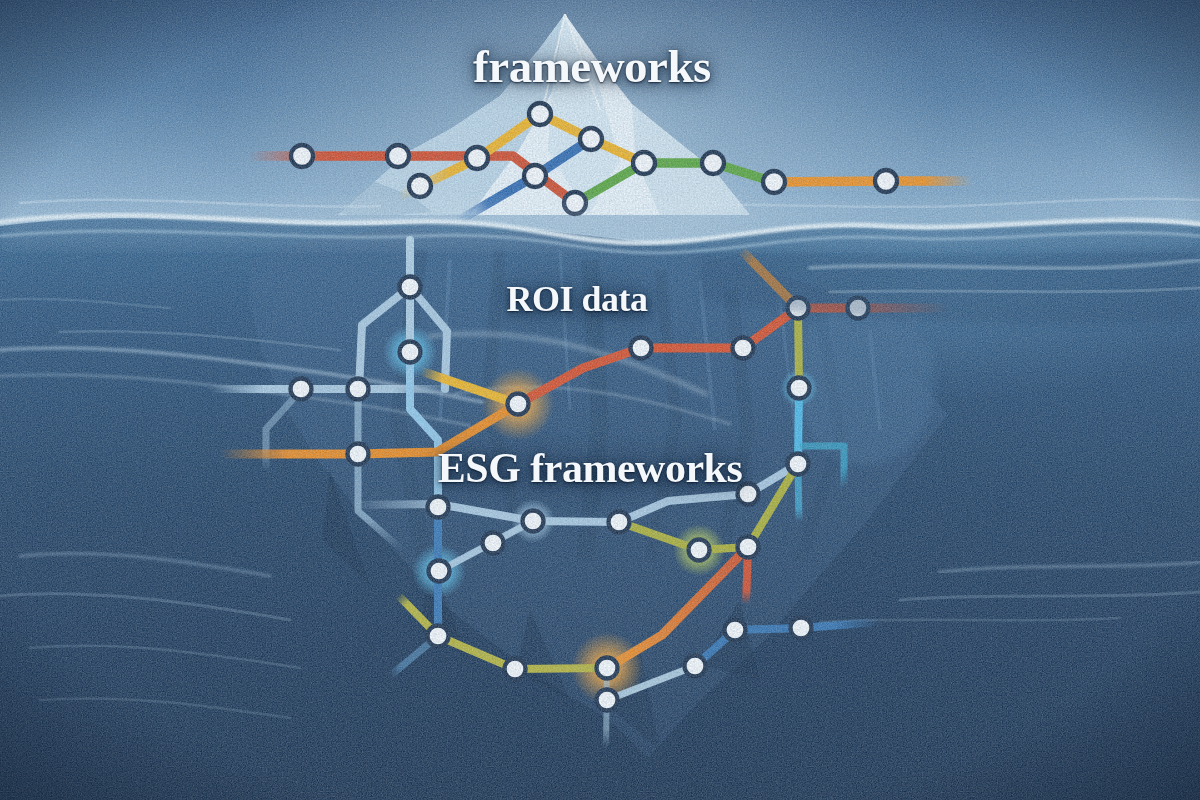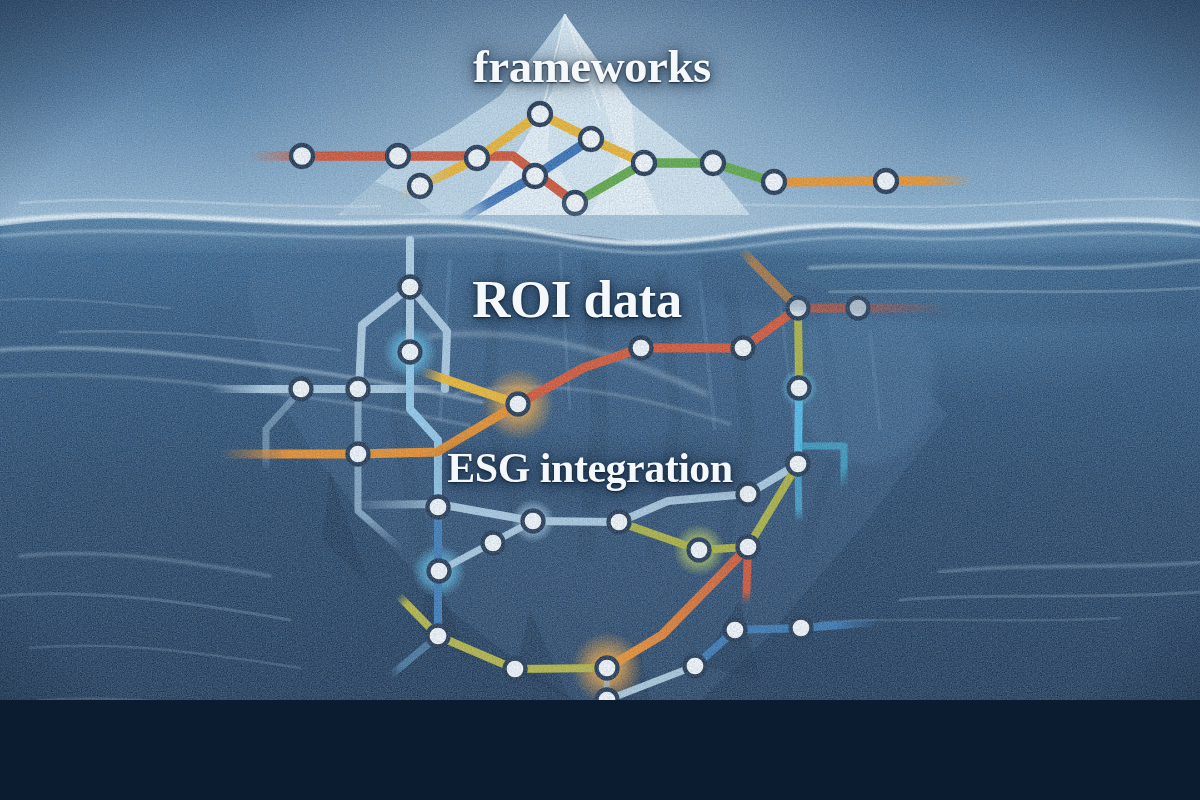--- a/index.html
+++ b/index.html
@@ -1,23 +1,23 @@
 <!DOCTYPE html>
 <html><head>
 <meta charset="utf-8">
 <style>
   html,body{margin:0;padding:0;background:#0c1c30;}
-  .stage{position:relative;width:1200px;height:700px;overflow:hidden;
+  .stage{position:relative;width:1200px;height:800px;overflow:hidden;
          font-family:"Liberation Serif","DejaVu Serif",serif;}
   .stage svg{position:absolute;left:0;top:0;}
   .label{position:absolute;transform:translate(-50%,-50%);color:#f4f8fb;font-weight:bold;
          white-space:nowrap;letter-spacing:-0.5px;
          text-shadow:0 2px 10px rgba(8,24,44,.75),0 0 26px rgba(8,24,44,.55),0 1px 2px rgba(10,26,48,.8);}
   .lbl-frameworks{left:592px;top:66px;font-size:47px;}
-  .lbl-roi{left:577px;top:299px;font-size:53px;}
+  .lbl-roi{left:577px;top:299px;font-size:36px;}
   .lbl-esg{left:590px;top:468px;font-size:42px;}
   .lbl-adoption{left:584px;top:619px;font-size:42px;}
 </style>
 </head>
 <body>
 
 <div class="stage">
 <svg width="1200" height="800" viewBox="0 0 1200 800">
   <defs>
     <linearGradient id="skyG" x1="0" y1="0" x2="0" y2="1">
@@ -369,14 +369,14 @@
 
   <g>
     <rect x="0" y="0" width="1200" height="800" filter="url(#grainW)" opacity="0.26"></rect>
     <rect x="0" y="0" width="1200" height="800" filter="url(#grainD)" opacity="0.22"></rect>
     <rect x="0" y="0" width="1200" height="800" fill="url(#vignette)"></rect>
   </g>
 </svg>
 
 <div class="label lbl-frameworks">frameworks</div>
 <div class="label lbl-roi">ROI data</div>
-<div class="label lbl-esg">ESG integration</div>
+<div class="label lbl-esg">ESG frameworks</div>
 </div>
 
 </body></html>

